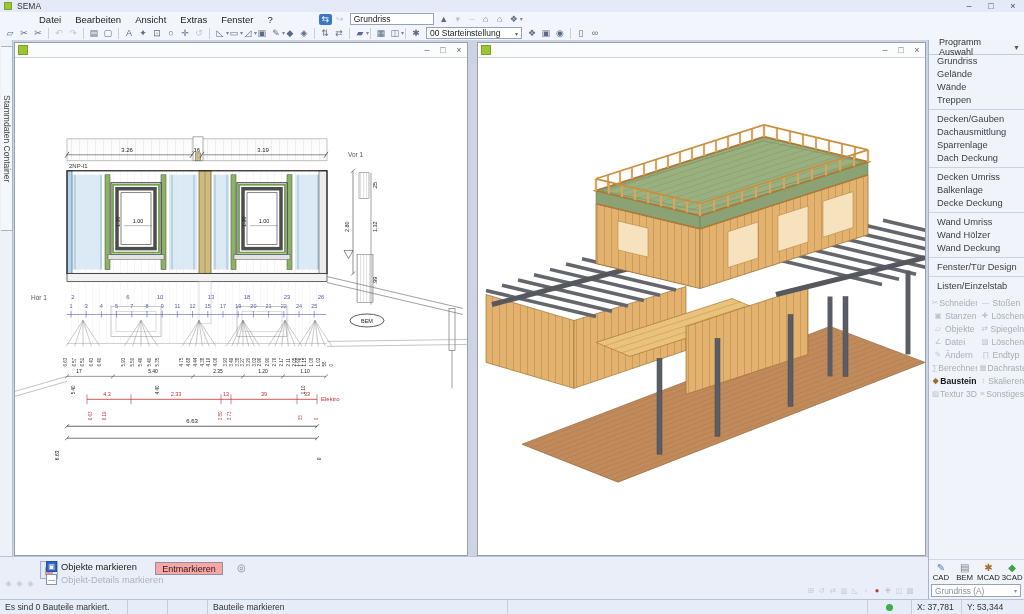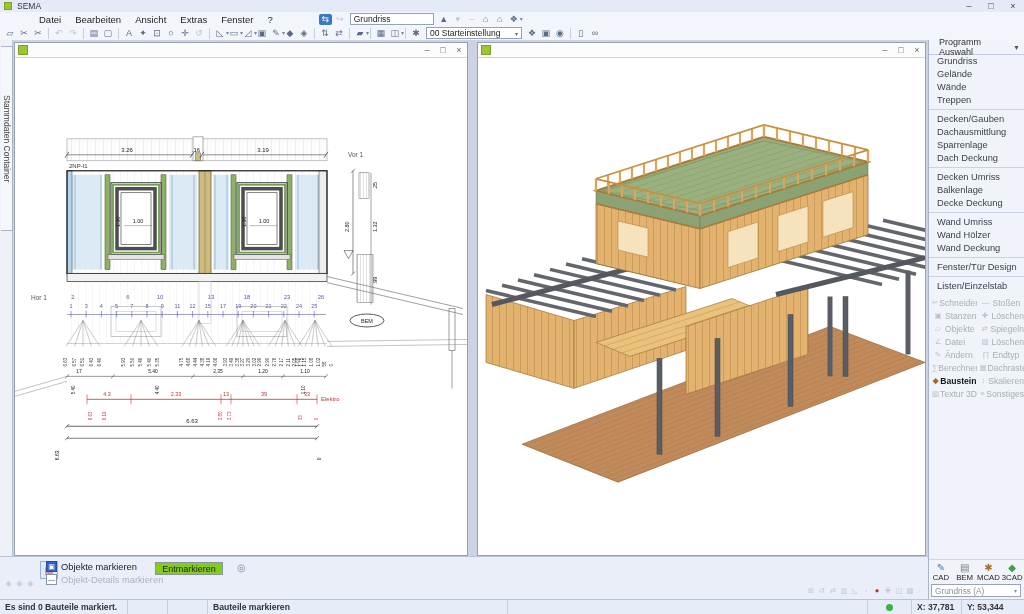--- a/index.html
+++ b/index.html
@@ -69,29 +69,29 @@
   
   #bottombar{left:0;top:556px;width:928px;height:43px;background:#e9eef9;border-top:1px solid #b9c3d8;}
   #layer-btn{position:absolute;left:40px;top:4px;width:18px;height:18px;border:1px solid #9fb0d6;background:#e2e9f8;text-align:center;line-height:17px;font-size:10px;color:#c87878;}
   #trio{position:absolute;left:3px;top:22px;display:flex;}
   #trio span{width:11px;font-size:8px;color:#c3cad6;text-align:center;}
   .opt-row{position:absolute;left:46px;display:flex;align-items:center;height:13px;}
   .opt-ic{width:11px;height:11px;border:1px solid #8a93a5;background:#fff;font-size:7px;line-height:10px;text-align:center;color:#555;margin-right:4px;flex:0 0 auto;}
   .opt-ic.blue{background:#2f63bf;border-color:#24509c;color:#fff;}
   .opt-lbl{font-size:9.3px;color:#222;white-space:nowrap;}
   .opt-lbl.dis{color:#adb4bf;}
-  #unmark-btn{position:absolute;left:155px;top:5px;width:68px;height:13px;background:#84cc16;border:1px solid #8a93a5;font-size:9px;text-align:center;line-height:12px;color:#222;}
+  #unmark-btn{position:absolute;left:155px;top:5px;width:68px;height:13px;background:#fca5a5;border:1px solid #8a93a5;font-size:9px;text-align:center;line-height:12px;color:#222;}
   #person-icon{position:absolute;left:237px;top:5px;font-size:10px;color:#7b87a0;}
   #mini-icons{position:absolute;left:806px;top:29px;display:flex;}
   #mini-icons span{width:10px;height:10px;font-size:7.5px;line-height:10px;text-align:center;color:#c3cad6;margin-right:1px;}
   #mini-icons span.red{color:#b23b3b;}
 
   
   #statusbar{left:0;top:599px;width:1024px;height:15px;background:#e6ecf8;border-top:1px solid #b9c3d8;display:flex;align-items:center;font-size:8.6px;color:#333;}
-  .sseg{height:100%;display:flex;align-items:center;padding:0 5px;border-right:1px solid #c6cede;white-space:nowrap;overflow:hidden;font-weight:bold;}
+  .sseg{height:100%;display:flex;align-items:center;padding:0 5px;border-right:1px solid #c6cede;white-space:nowrap;overflow:hidden;}
   #ss-msg{width:128px;}
   #ss-a{width:40px;}#ss-b{width:40px;}
   #ss-hint{width:300px;}
   #ss-fill{flex:1;border-right:1px solid #c6cede;height:100%;}
   #ss-dot{width:44px;justify-content:center;}
   #ss-x{width:50px;}
   #ss-y{width:62px;border-right:none;}
   .dot{width:7px;height:7px;border-radius:50%;background:#3fae49;}
 </style>
 </head>

